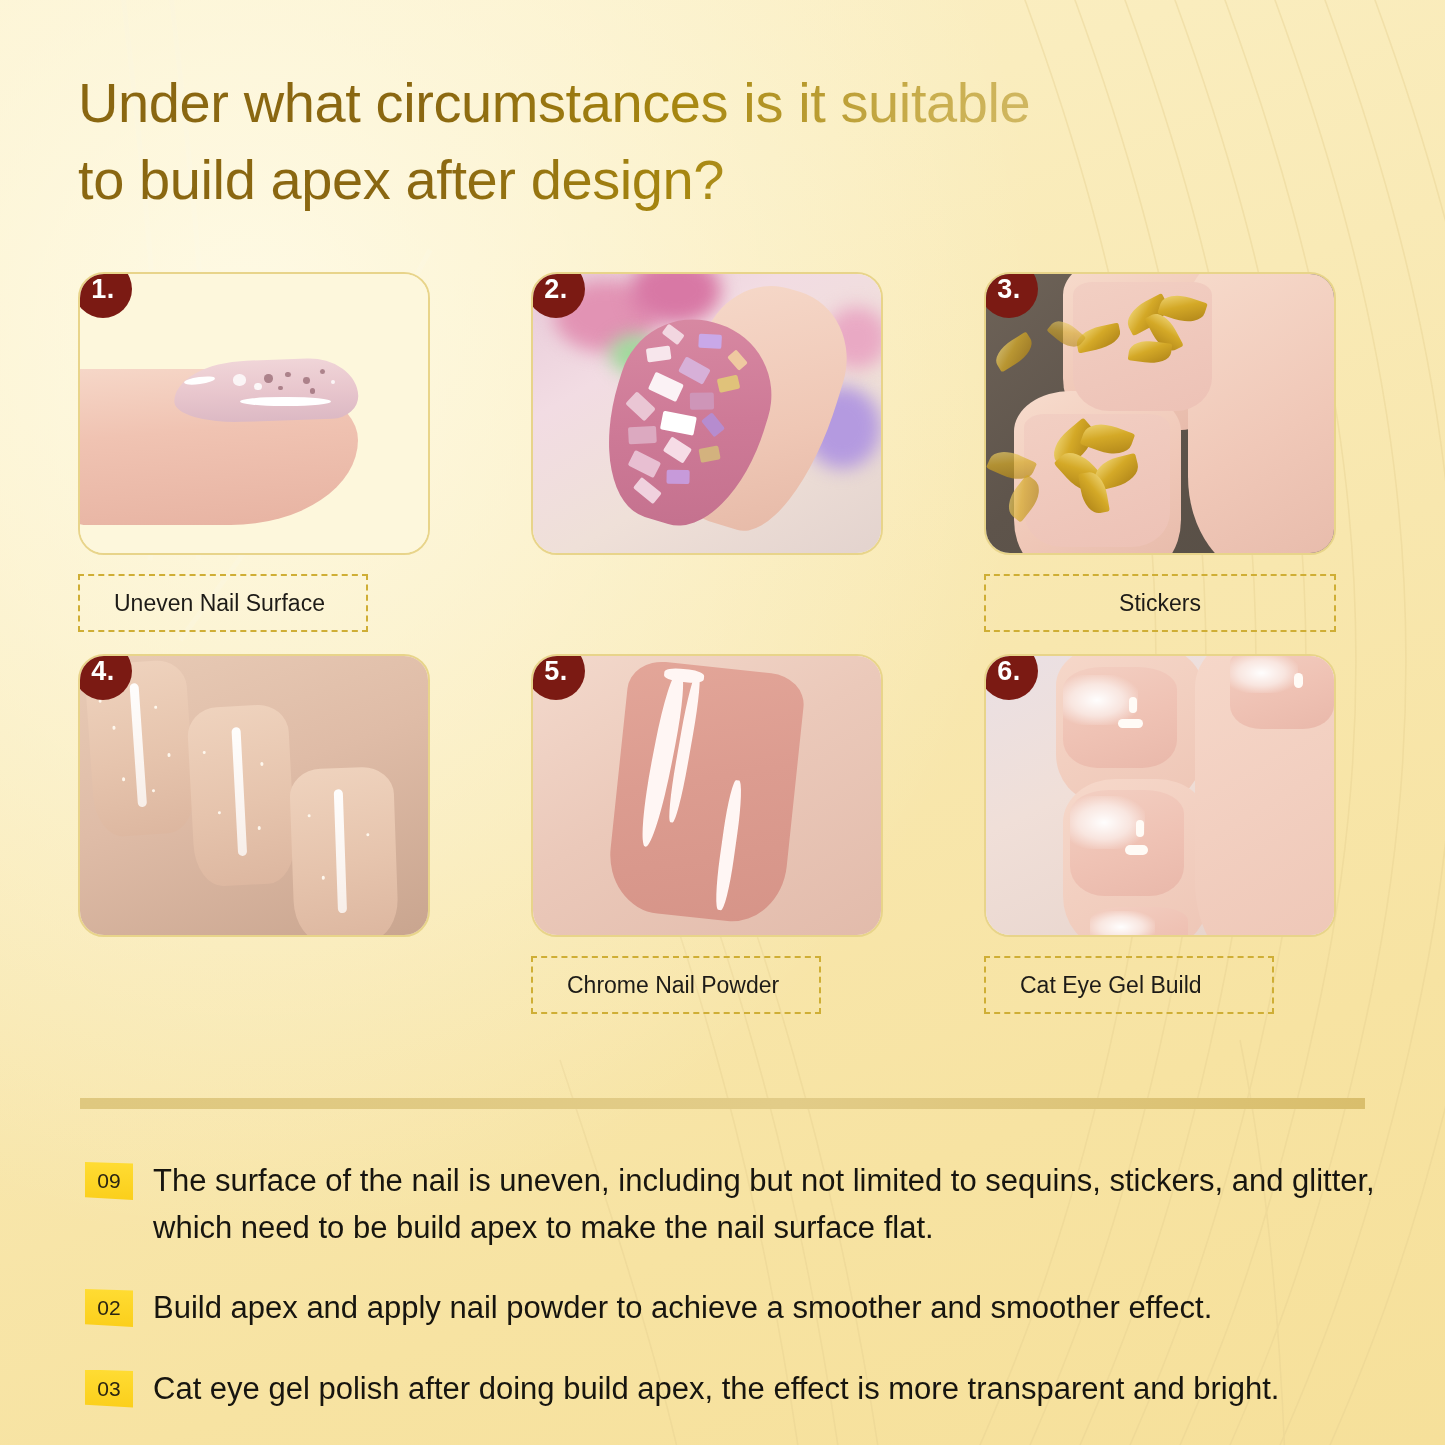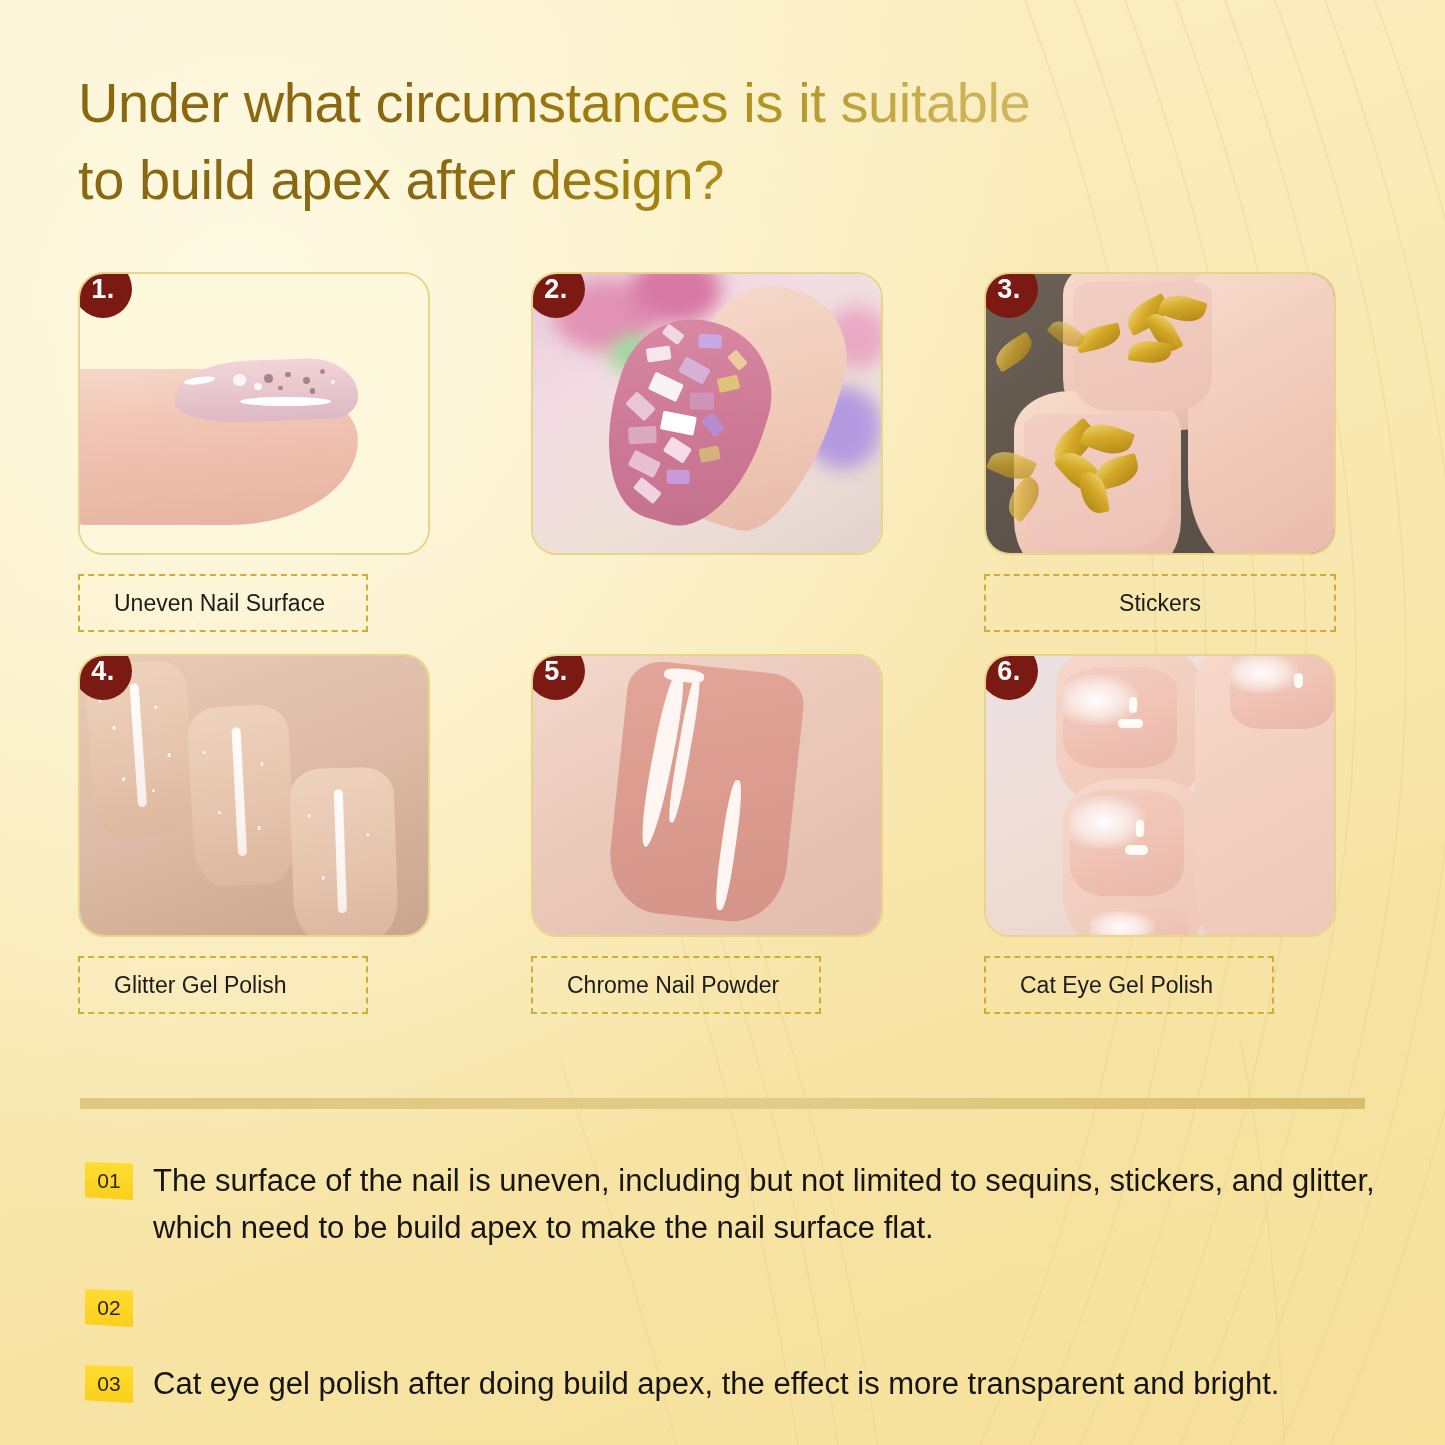--- a/index.html
+++ b/index.html
@@ -386,21 +386,20 @@
           </div>
           <div class="n" style="left:61%;top:40%;width:30%;height:62%;transform:rotate(-2deg)">
             <div class="streak" style="left:42%;top:12%;width:9%;height:72%;"></div>
             <div class="g" style="left:16%;top:26%;width:3%;height:2%"></div>
             <div class="g" style="left:72%;top:38%;width:3%;height:2%"></div>
             <div class="g" style="left:28%;top:62%;width:3%;height:2%"></div>
           </div>
         </div>
         <div class="badge">4.</div>
       </div>
-      <div class="caption cap-left cap-wide">Glitter Gel Polish</div>
     </div>
 
     <div class="cell">
       <div class="photo">
         <div class="sc p5">
           <div class="nail">
             <div class="hl" style="left:18%;top:4%;width:11%;height:70%;border-radius:40% 40% 50% 50%;transform:rotate(5deg)"></div>
             <div class="hl" style="left:32%;top:3%;width:7%;height:60%;border-radius:40%;transform:rotate(4deg)"></div>
             <div class="hl" style="left:62%;top:44%;width:8%;height:52%;border-radius:40%;transform:rotate(2deg)"></div>
             <div class="hl" style="left:20%;top:2%;width:22%;height:5%;border-radius:40%;"></div>
@@ -430,34 +429,35 @@
           <div class="n" style="left:70%;top:-4%;width:30%;height:30%;">
             <div class="band" style="left:-4%;top:10%;width:70%;height:48%;"></div>
             <div class="dot" style="left:62%;top:34%;width:8%;height:18%"></div>
           </div>
           <div class="n" style="left:30%;top:90%;width:28%;height:22%;">
             <div class="band" style="left:-4%;top:6%;width:70%;height:52%;"></div>
           </div>
         </div>
         <div class="badge">6.</div>
       </div>
-      <div class="caption cap-left cap-wide">Cat Eye Gel Polish</div>
+      <div class="caption cap-left cap-wide">Cat Eye Gel Build</div>
     </div>
 
   </div>
 
   <div class="divider"></div>
 
   <div class="notes">
     <div class="note">
-      <div class="note-num">01</div>
+      <div class="note-num">09</div>
       <div class="note-text">The surface of the nail is uneven, including but not limited to sequins, stickers, and glitter, which need to be build apex to make the nail surface flat.</div>
     </div>
     <div class="note">
       <div class="note-num">02</div>
+      <div class="note-text">Build apex and apply nail powder to achieve a smoother and smoother effect.</div>
     </div>
     <div class="note">
       <div class="note-num">03</div>
       <div class="note-text">Cat eye gel polish after doing build apex, the effect is more transparent and bright.</div>
     </div>
   </div>
 
 </div>
 
 </body></html>

